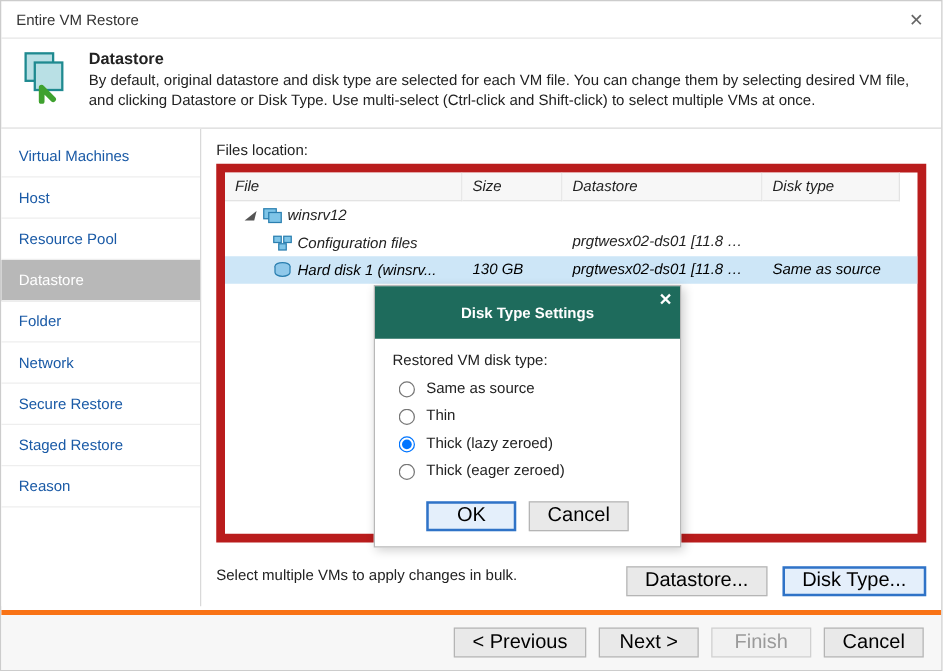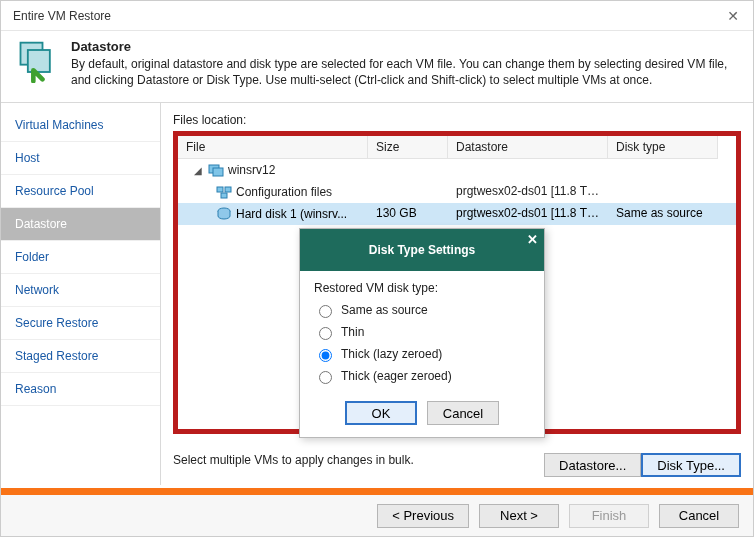--- a/index.html
+++ b/index.html
@@ -57,25 +57,26 @@
   }
   .main {
     flex: 1;
     padding: 10px 12px 8px 12px;
     display: flex;
     flex-direction: column;
     min-width: 0;
   }
   .location-label { margin-bottom: 4px; }
   .files-table {
-    border: 5px solid #b91c1c;
+    border: 7px solid #b91c1c;
     flex: 1;
     font-size: 12px;
     background: #fff;
     overflow: hidden;
+    font-style: italic;
   }
   .ft-head, .ft-row {
     display: grid;
     grid-template-columns: 190px 80px 160px 110px;
   }
   .ft-head > div {
     background: #f7f7f7;
     border-right: 1px solid #e3e3e3;
     border-bottom: 1px solid #e3e3e3;
     padding: 4px 8px;
@@ -107,31 +108,31 @@
   }
   .btn {
     display:inline-flex;
     align-items:center;
     justify-content:center;
     border: 1px solid #b5b5b5;
     background: #e9e9e9;
     padding: 4px 14px;
     min-width: 80px;
     height: 24px;
-    font-size: 13px;
+    font-size: 16px;
     cursor: pointer;
     text-align: right;
   }
   .btn.primary { border: 2px solid #2f73c7; background:#e4effb; }
   .btn.disabled { color:#9a9a9a; border-color:#d0d0d0; background:#f1f1f1; cursor:default; }
   .footer {
     position:absolute;
     left:0; right:0; bottom:0;
     height:48px;
-    border-top:7px solid #f97316;
+    border-top:4px solid #f97316;
     display:flex;
     align-items:center;
     justify-content:flex-end;
     padding: 0 14px;
     gap: 10px;
     background:#f7f7f7;
   }
   
   .modal {
     position:absolute;
@@ -264,21 +265,21 @@
             </div>
             <div>130 GB</div>
             <div>prgtwesx02-ds01 [11.8 TB...</div>
             <div>Same as source</div>
           </div>
         </div>
     </div>
 
     <div class="hint-row">
       <span>Select multiple VMs to apply changes in bulk.</span>
-      <div style="display:flex; gap:0;margin-top:11px;">
+      <div style="display:flex; gap:12px;margin-top:11px;">
         <button class="btn">Datastore...</button>
         <button class="btn primary">Disk Type...</button>
       </div>
     </div>
   </div>
 </div>
 
 <div class="footer">
   <button class="btn">&lt; Previous</button>
   <button class="btn">Next &gt;</button>

